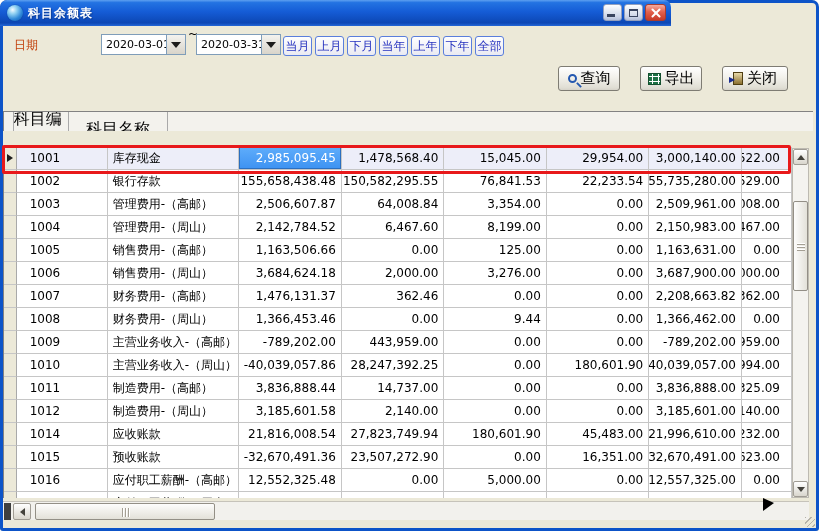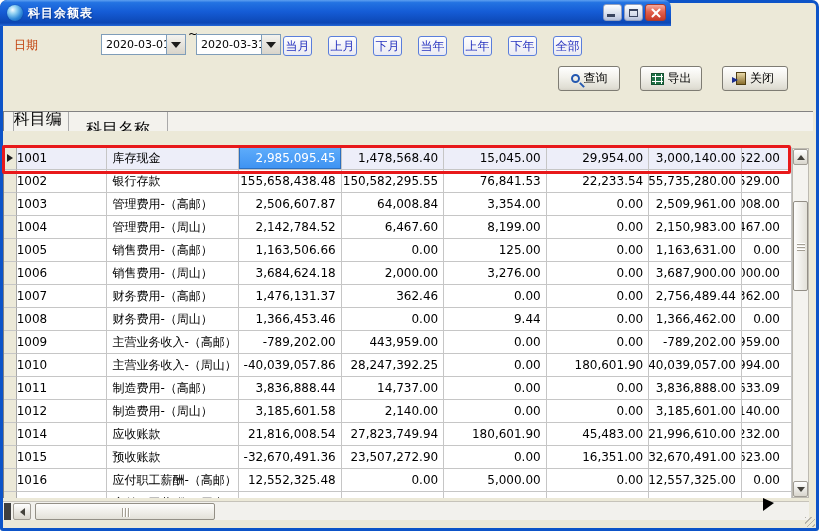--- a/index.html
+++ b/index.html
@@ -25,27 +25,27 @@
   .g-x1,.g-x2{ position:absolute; left:4px; top:7px; width:12px; height:2px; background:#fff; border-radius:1px; }
   .g-x1{ transform:rotate(45deg);} .g-x2{ transform:rotate(-45deg);}
   
   .lbl-date{ position:absolute; left:14px; top:37px; font-size:12px; color:#c2410c; }
   .combo{ position:absolute; top:34px; width:85px; height:21px; border:1px solid #7F9DB9; background:#fff; display:flex; }
   .combo input{ border:0; outline:0; width:64px; height:100%; font-size:11px; padding-left:4px; background:#fff; }
   .dd-btn{ width:19px; height:100%; border-left:1px solid #7F9DB9;
     background:linear-gradient(180deg,#F4F3EF,#D8D4CA); display:flex; align-items:center; justify-content:center; }
   .dd-tri{ width:0; height:0; border-left:5px solid transparent; border-right:5px solid transparent; border-top:6px solid #1c1c1c; }
   .tilde{ position:absolute; left:188px; top:27px; font-size:12px; }
-  .qbtns{ position:absolute; left:283px; top:36px; display:flex; gap:16px; }
+  .qbtns{ position:absolute; left:283px; top:36px; display:flex; gap:3px; }
   .qbtn{ width:29px; height:20px; font-size:12px; color:#2430BE; border:1px solid #5A7EDC; border-radius:3px;
     background:linear-gradient(180deg,#FEFEFE,#EAEAF2); cursor:default; line-height:18px; text-align:center; }
   
   .toolbar-btn{ position:absolute; top:66px; height:25px; border:1px solid #7E7C73; border-radius:3px;
     background:linear-gradient(180deg,#FFFFFF,#F2F1EB 45%,#E0DED4 90%,#D6D3C9);
-    display:flex; align-items:center; justify-content:center; gap:4px; font-size:12px; color:#000; cursor:default; }
+    display:flex; align-items:center; justify-content:center; gap:4px; font-size:15px; color:#000; cursor:default; }
   .icon-mag{ width:9px; height:9px; border:2px solid #2458B0; border-radius:50%; position:relative; }
   .icon-mag::after{ content:""; position:absolute; width:6px; height:2px; background:#2458B0; transform:rotate(45deg); left:6px; top:8px; }
   .icon-excel{ width:13px; height:12px; background:#1E7145; border:1px solid #14502F;
     background-image:linear-gradient(#fff 1px,transparent 1px),linear-gradient(90deg,#fff 1px,transparent 1px);
     background-size:6px 5px; background-position:3px 2px; }
   .icon-door{ width:10px; height:13px; background:linear-gradient(180deg,#E8D9A8,#8A6F2F); border:1px solid #4F3E12; position:relative; }
   .icon-door::after{ content:""; position:absolute; left:-5px; top:4px; width:0; height:0;
     border-top:3px solid transparent; border-bottom:3px solid transparent; border-left:6px solid #1C2F8F; }
   
   .thead{ position:absolute; left:3px; top:111px; width:810px; height:20px; overflow:hidden; display:flex;
@@ -57,21 +57,21 @@
   .hgroup .top{ height:18px; border-right:1px solid #A9A9A9; border-bottom:1px solid #A9A9A9;
     display:flex; align-items:center; justify-content:center; }
   .hgroup .subs{ display:flex; height:18px; }
   .hgroup .subs .hcell{ height:18px; }
   .tbody{ position:absolute; left:3px; top:147px; width:789px; height:351px; overflow:hidden;
     background:#fff; border-left:1px solid #828282; }
   .trow{ display:flex; height:23px; background:#fff; }
   .cell{ border-right:1px solid #C6C6C6; border-bottom:1px solid #C6C6C6; font-size:12px; color:#000;
     display:flex; align-items:center; overflow:hidden; white-space:nowrap; }
   .c-ind{ width:13px; background:#ECE9D8; border-right:1px solid #A9A9A9; justify-content:center; }
-  .c-code{ width:93px; padding-left:0; }
+  .c-code{ width:93px; padding-left:13px; }
   .c-name{ width:135px; padding-left:5px; }
   .c-num{ justify-content:flex-end; padding-right:5px; }
   .c-n1,.c-n2,.c-n3,.c-n4{ width:105px; }
   .c-n5{ width:95px; }
   .c-n6{ width:51px; padding-right:11px; }
   .trow.sel-row .cell{ background:#EDEEF9; }
   .trow.sel-row .c-ind{ background:#ECE9D8; }
   .trow.sel-row .c-n1{ background:linear-gradient(180deg,#5FADFB,#3D92F2); color:#fff;
     box-shadow:inset 0 0 0 1px #2B6FC0; }
   .tri{ display:none; width:0; height:0; border-top:4px solid transparent; border-bottom:4px solid transparent; border-left:6px solid #1c1c1c; }
@@ -262,21 +262,21 @@
       <div class="cell c-num c-n6">000.00</div>
     </div>
       <div class="trow">
       <div class="cell c-ind"></div>
       <div class="cell c-code">1007</div>
       <div class="cell c-name">财务费用-（高邮）</div>
       <div class="cell c-num c-n1">1,476,131.37</div>
       <div class="cell c-num c-n2">362.46</div>
       <div class="cell c-num c-n3">0.00</div>
       <div class="cell c-num c-n4">0.00</div>
-      <div class="cell c-num c-n5">2,756,489.44</div>
+      <div class="cell c-num c-n5">2,208,663.82</div>
       <div class="cell c-num c-n6">362.00</div>
     </div>
       <div class="trow">
       <div class="cell c-ind"></div>
       <div class="cell c-code">1008</div>
       <div class="cell c-name">财务费用-（周山）</div>
       <div class="cell c-num c-n1">1,366,453.46</div>
       <div class="cell c-num c-n2">0.00</div>
       <div class="cell c-num c-n3">9.44</div>
       <div class="cell c-num c-n4">0.00</div>
@@ -307,21 +307,21 @@
     </div>
       <div class="trow">
       <div class="cell c-ind"></div>
       <div class="cell c-code">1011</div>
       <div class="cell c-name">制造费用-（高邮）</div>
       <div class="cell c-num c-n1">3,836,888.44</div>
       <div class="cell c-num c-n2">14,737.00</div>
       <div class="cell c-num c-n3">0.00</div>
       <div class="cell c-num c-n4">0.00</div>
       <div class="cell c-num c-n5">3,836,888.00</div>
-      <div class="cell c-num c-n6">633.09</div>
+      <div class="cell c-num c-n6">325.09</div>
     </div>
       <div class="trow">
       <div class="cell c-ind"></div>
       <div class="cell c-code">1012</div>
       <div class="cell c-name">制造费用-（周山）</div>
       <div class="cell c-num c-n1">3,185,601.58</div>
       <div class="cell c-num c-n2">2,140.00</div>
       <div class="cell c-num c-n3">0.00</div>
       <div class="cell c-num c-n4">0.00</div>
       <div class="cell c-num c-n5">3,185,601.00</div>

